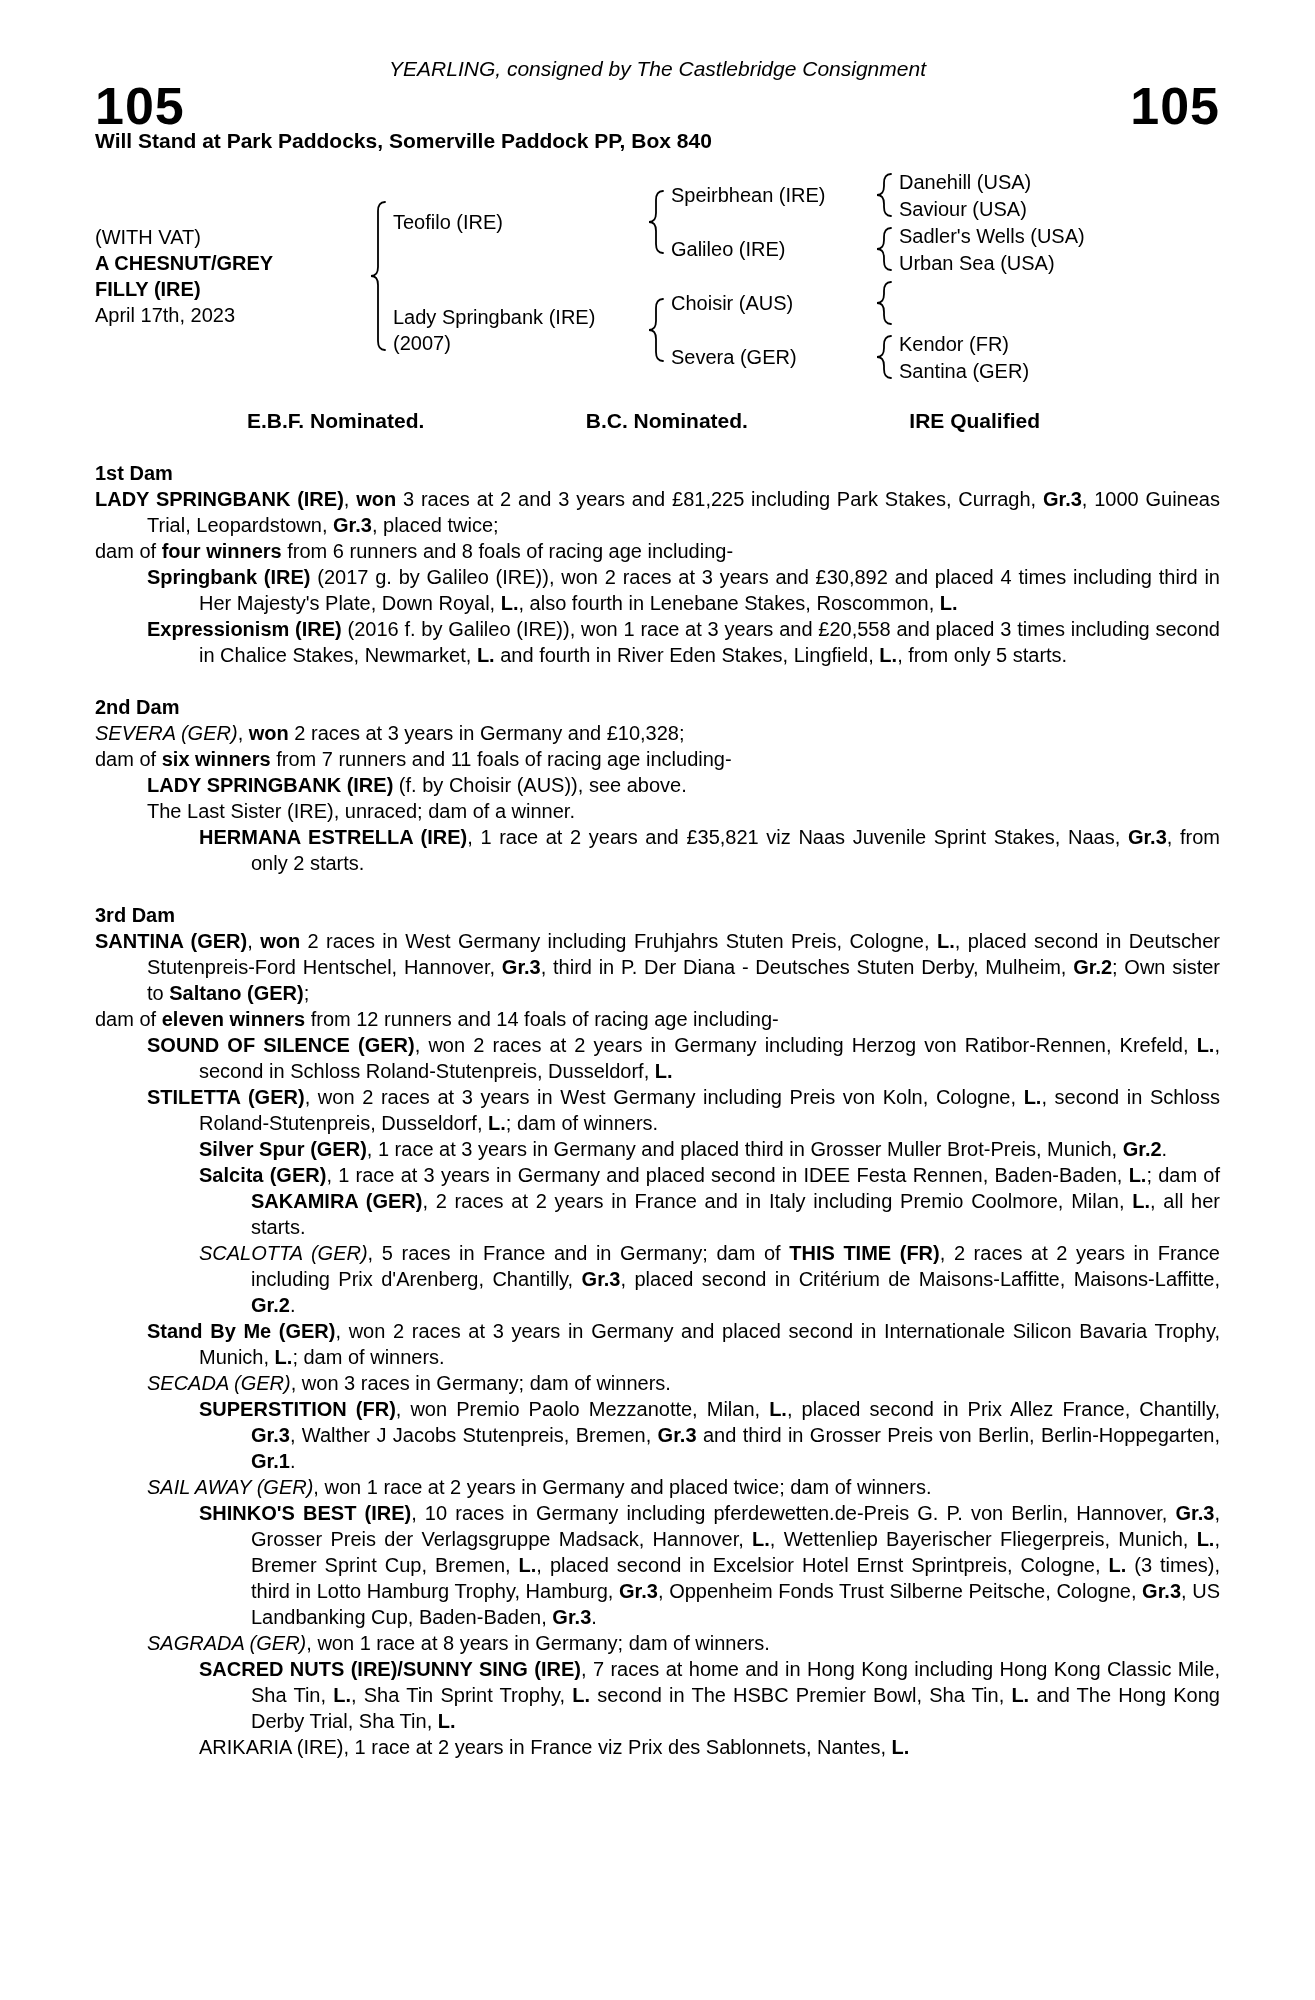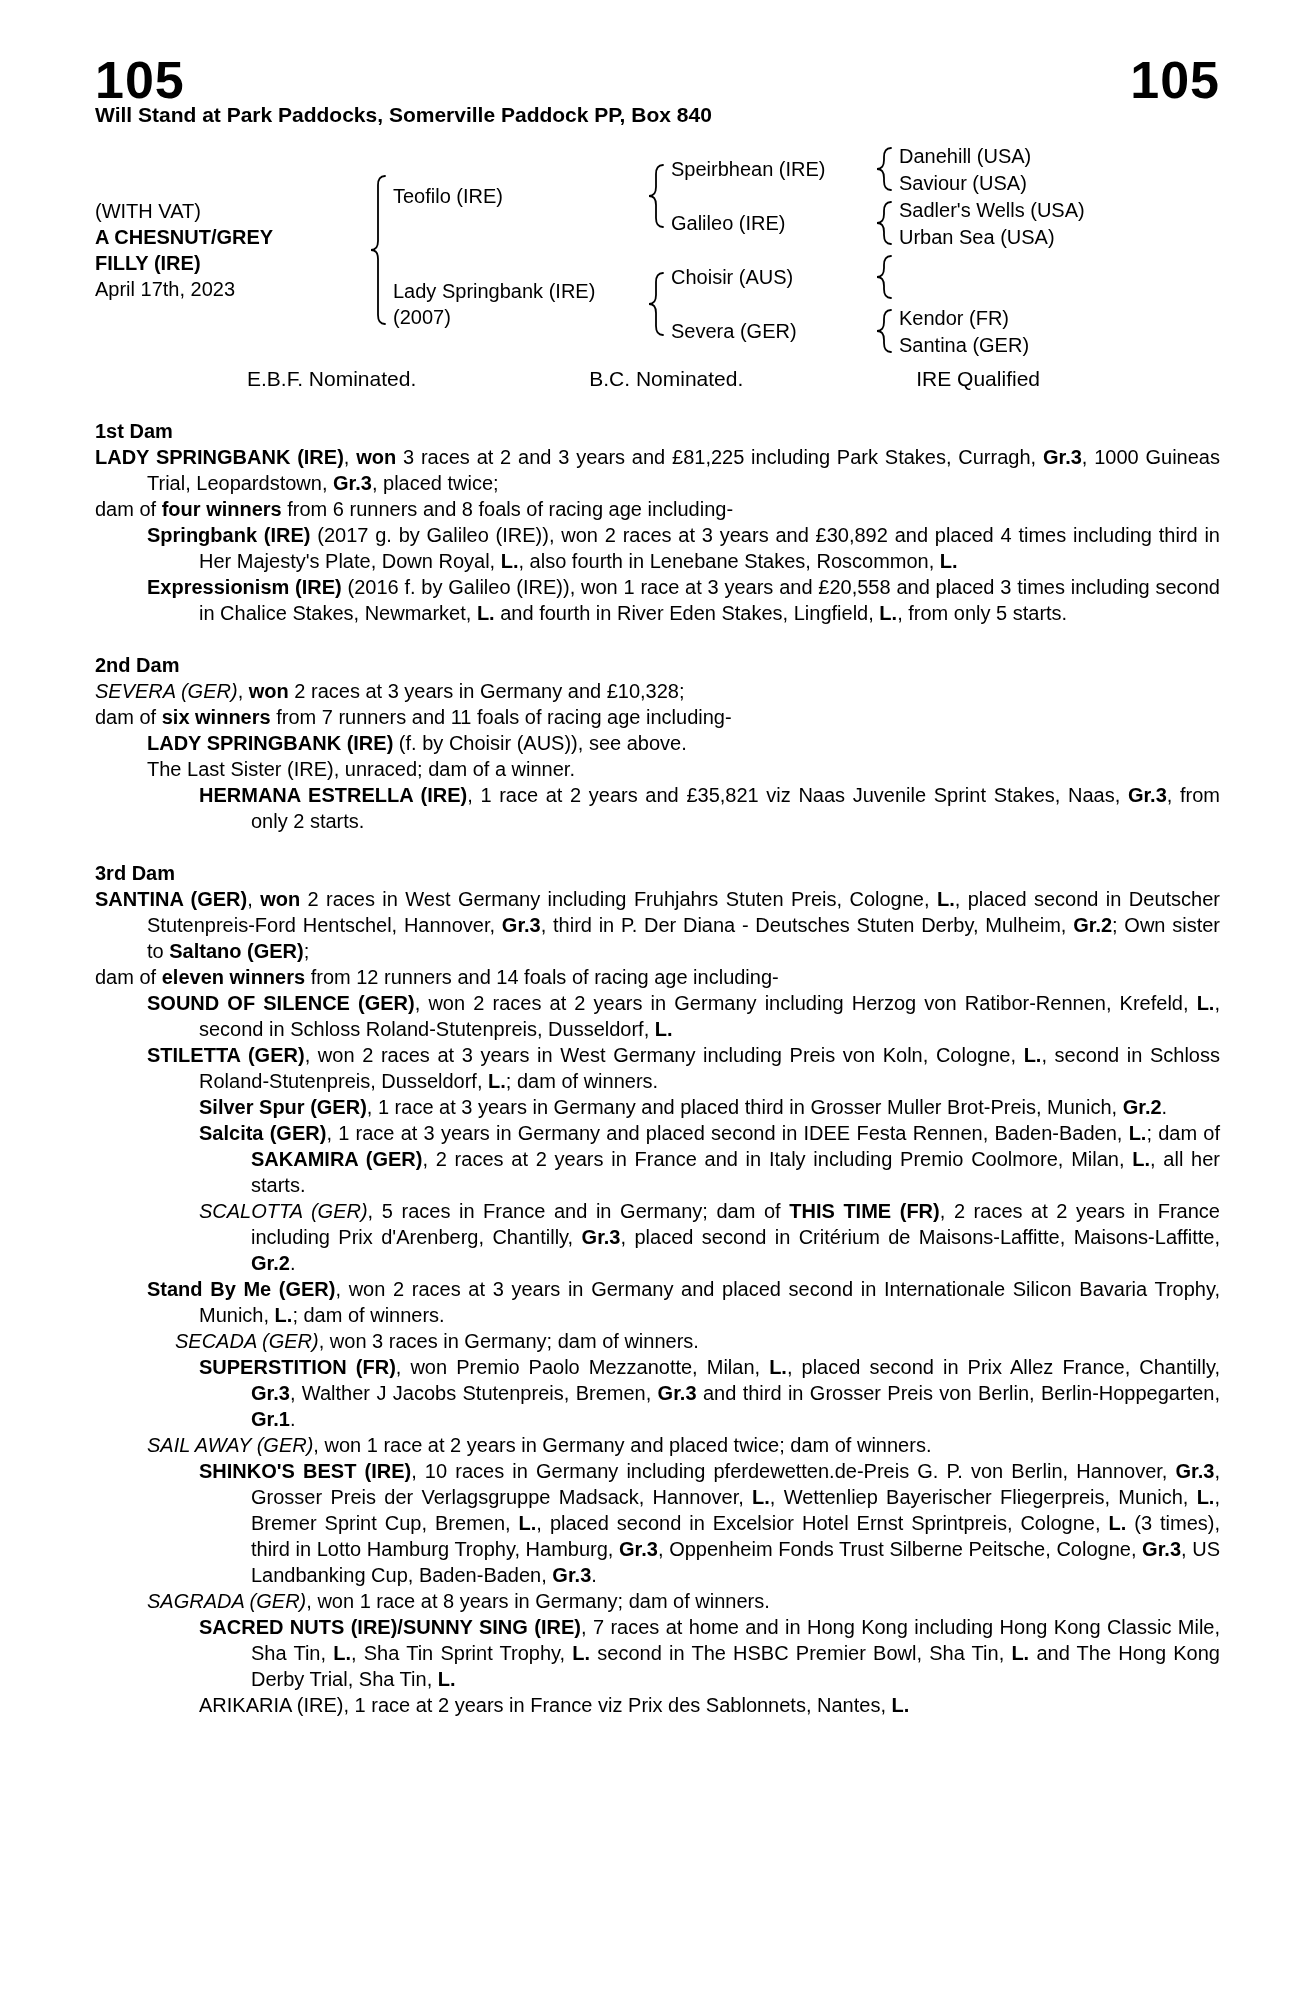--- a/index.html
+++ b/index.html
@@ -24,35 +24,36 @@
   .gen2 { display: flex; flex-direction: column; }
   .gen2cell { display: flex; align-items: center; height: 108px; }
   .gen2name { width: 248px; white-space: nowrap; }
   .gen3 { display: flex; flex-direction: column; }
   .gen3cell { display: flex; align-items: center; height: 54px; }
   .gen3name { width: 198px; white-space: nowrap; }
   .gen4 { display: flex; flex-direction: column; justify-content: center; }
   .gen4name { height: 27px; display: flex; align-items: center; white-space: nowrap; }
   .brace { width: 30px; flex: 0 0 auto; display: flex; align-items: center; justify-content: center; }
 
-  .noms { display: flex; justify-content: space-between; font-weight: normal; font-size: 21px; line-height: 26px; margin-top: 8px; padding: 0 180px 0 152px; }
+  .noms { display: flex; justify-content: space-between; font-weight: bold; font-size: 21px; line-height: 26px; margin-top: 24px; padding: 0 180px 0 152px; }
 
   #sections { margin-top: 6px; }
   .dam-section { margin-top: 26px; }
   .sec-heading { font-weight: bold; font-size: 20px; line-height: 26px; }
   .para { font-size: 20px; line-height: 26px; text-align: justify; }
   .ind0 { padding-left: 52px;  text-indent: -52px; }
   .ind1 { padding-left: 104px; text-indent: -52px; }
   .ind2 { padding-left: 156px; text-indent: -52px; }
 </style>
 </head>
 <body>
 
 <div class="page">
 
+  <div class="tagline">YEARLING, consigned by The Castlebridge Consignment</div>
 
   <div class="lot-row">
     <div class="lot">105</div>
     <div class="lot">105</div>
   </div>
 
   <div class="stand">Will Stand at Park Paddocks, Somerville Paddock PP, Box 840</div>
 
   <div class="pedigree">
     <div class="ped-subject">
@@ -165,21 +166,21 @@
       <div class="dam-section">
         <div class="sec-heading">3rd Dam</div>
         <p class="para ind0"><span style="font-weight: bold;">SANTINA (GER)</span><span>, </span><span style="font-weight: bold;">won</span><span> 2 races in West Germany including Fruhjahrs Stuten Preis, Cologne, </span><span style="font-weight: bold;">L.</span><span>, placed second in Deutscher Stutenpreis-Ford Hentschel, Hannover, </span><span style="font-weight: bold;">Gr.3</span><span>, third in P. Der Diana - Deutsches Stuten Derby, Mulheim, </span><span style="font-weight: bold;">Gr.2</span><span>; Own sister to </span><span style="font-weight: bold;">Saltano (GER)</span><span>;</span></p>
         <p class="para ind0"><span>dam of </span><span style="font-weight: bold;">eleven winners</span><span> from 12 runners and 14 foals of racing age including-</span></p>
         <p class="para ind1"><span style="font-weight: bold;">SOUND OF SILENCE (GER)</span><span>, won 2 races at 2 years in Germany including Herzog von Ratibor-Rennen, Krefeld, </span><span style="font-weight: bold;">L.</span><span>, second in Schloss Roland-Stutenpreis, Dusseldorf, </span><span style="font-weight: bold;">L.</span></p>
         <p class="para ind1"><span style="font-weight: bold;">STILETTA (GER)</span><span>, won 2 races at 3 years in West Germany including Preis von Koln, Cologne, </span><span style="font-weight: bold;">L.</span><span>, second in Schloss Roland-Stutenpreis, Dusseldorf, </span><span style="font-weight: bold;">L.</span><span>; dam of winners.</span></p>
         <p class="para ind2"><span style="font-weight: bold;">Silver Spur (GER)</span><span>, 1 race at 3 years in Germany and placed third in Grosser Muller Brot-Preis, Munich, </span><span style="font-weight: bold;">Gr.2</span><span>.</span></p>
         <p class="para ind2"><span style="font-weight: bold;">Salcita (GER)</span><span>, 1 race at 3 years in Germany and placed second in IDEE Festa Rennen, Baden-Baden, </span><span style="font-weight: bold;">L.</span><span>; dam of </span><span style="font-weight: bold;">SAKAMIRA (GER)</span><span>, 2 races at 2 years in France and in Italy including Premio Coolmore, Milan, </span><span style="font-weight: bold;">L.</span><span>, all her starts.</span></p>
         <p class="para ind2"><span style="font-style: italic;">SCALOTTA (GER)</span><span>, 5 races in France and in Germany; dam of </span><span style="font-weight: bold;">THIS TIME (FR)</span><span>, 2 races at 2 years in France including Prix d'Arenberg, Chantilly, </span><span style="font-weight: bold;">Gr.3</span><span>, placed second in Critérium de Maisons-Laffitte, Maisons-Laffitte, </span><span style="font-weight: bold;">Gr.2</span><span>.</span></p>
         <p class="para ind1"><span style="font-weight: bold;">Stand By Me (GER)</span><span>, won 2 races at 3 years in Germany and placed second in Internationale Silicon Bavaria Trophy, Munich, </span><span style="font-weight: bold;">L.</span><span>; dam of winners.</span></p>
-        <p class="para ind1"><span style="font-style: italic; margin-left: 28px;">SECADA (GER)</span><span>, won 3 races in Germany; dam of winners.</span></p>
+        <p class="para ind1"><span style="font-style: italic;">SECADA (GER)</span><span>, won 3 races in Germany; dam of winners.</span></p>
         <p class="para ind2"><span style="font-weight: bold;">SUPERSTITION (FR)</span><span>, won Premio Paolo Mezzanotte, Milan, </span><span style="font-weight: bold;">L.</span><span>, placed second in Prix Allez France, Chantilly, </span><span style="font-weight: bold;">Gr.3</span><span>, Walther J Jacobs Stutenpreis, Bremen, </span><span style="font-weight: bold;">Gr.3</span><span> and third in Grosser Preis von Berlin, Berlin-Hoppegarten, </span><span style="font-weight: bold;">Gr.1</span><span>.</span></p>
         <p class="para ind1"><span style="font-style: italic;">SAIL AWAY (GER)</span><span>, won 1 race at 2 years in Germany and placed twice; dam of winners.</span></p>
         <p class="para ind2"><span style="font-weight: bold;">SHINKO'S BEST (IRE)</span><span>, 10 races in Germany including pferdewetten.de-Preis G. P. von Berlin, Hannover, </span><span style="font-weight: bold;">Gr.3</span><span>, Grosser Preis der Verlagsgruppe Madsack, Hannover, </span><span style="font-weight: bold;">L.</span><span>, Wettenliep Bayerischer Fliegerpreis, Munich, </span><span style="font-weight: bold;">L.</span><span>, Bremer Sprint Cup, Bremen, </span><span style="font-weight: bold;">L.</span><span>, placed second in Excelsior Hotel Ernst Sprintpreis, Cologne, </span><span style="font-weight: bold;">L.</span><span> (3 times), third in Lotto Hamburg Trophy, Hamburg, </span><span style="font-weight: bold;">Gr.3</span><span>, Oppenheim Fonds Trust Silberne Peitsche, Cologne, </span><span style="font-weight: bold;">Gr.3</span><span>, US Landbanking Cup, Baden-Baden, </span><span style="font-weight: bold;">Gr.3</span><span>.</span></p>
         <p class="para ind1"><span style="font-style: italic;">SAGRADA (GER)</span><span>, won 1 race at 8 years in Germany; dam of winners.</span></p>
         <p class="para ind2"><span style="font-weight: bold;">SACRED NUTS (IRE)/SUNNY SING (IRE)</span><span>, 7 races at home and in Hong Kong including Hong Kong Classic Mile, Sha Tin, </span><span style="font-weight: bold;">L.</span><span>, Sha Tin Sprint Trophy, </span><span style="font-weight: bold;">L.</span><span> second in The HSBC Premier Bowl, Sha Tin, </span><span style="font-weight: bold;">L.</span><span> and The Hong Kong Derby Trial, Sha Tin, </span><span style="font-weight: bold;">L.</span></p>
         <p class="para ind2"><span style="font-weight: normal;">ARIKARIA (IRE)</span><span>, 1 race at 2 years in France viz Prix des Sablonnets, Nantes, </span><span style="font-weight: bold;">L.</span></p>
       </div>
     </div>
 
 </div>

